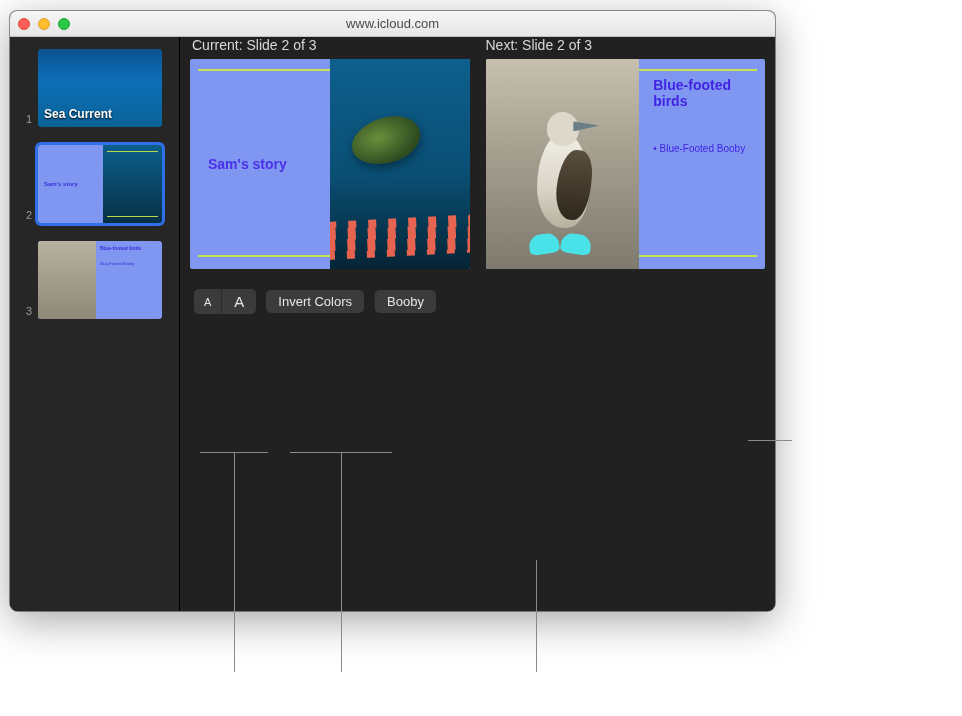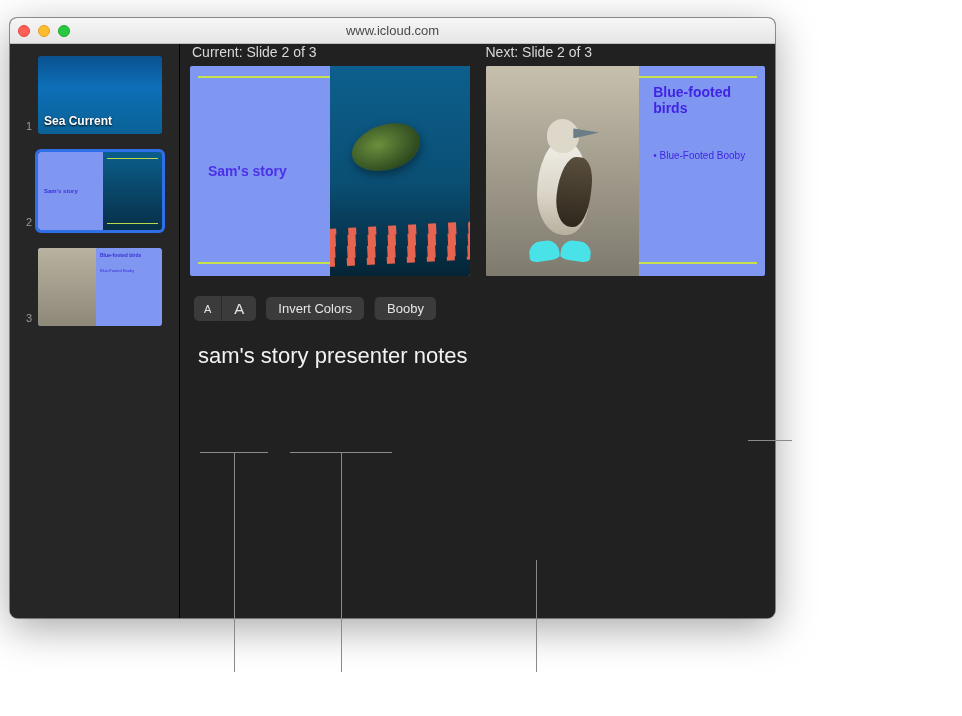--- a/index.html
+++ b/index.html
@@ -6,21 +6,21 @@
   body {
     font-family: -apple-system, BlinkMacSystemFont, "Helvetica Neue", Arial, sans-serif;
     background: #fff;
     width: 962px;
     height: 716px;
     position: relative;
   }
   .window {
     position: absolute;
     left: 10px;
-    top: 18px;
+    top: 11px;
     width: 765px;
     height: 600px;
     background: #1f1f1f;
     border-radius: 7px 7px 8px 8px;
     box-shadow: 0 10px 40px rgba(0,0,0,0.35), 0 0 0 1px rgba(0,0,0,0.4);
     overflow: hidden;
     display: flex;
     flex-direction: column;
   }
   .titlebar {
@@ -299,21 +299,20 @@
 
       <div class="notes-toolbar">
         <div class="btn-group">
           <button class="btn small-a">A</button>
           <button class="btn big-a">A</button>
         </div>
         <button class="btn pill">Invert Colors</button>
         <button class="btn pill">Booby</button>
       </div>
 
-      <div class="notes-text">sam's story presenter notes</div>
 
     </div>
   </div>
 </div>
 
 <div class="leader v" style="left:234px; top:452px; height:220px;"></div>
 <div class="leader h" style="left:200px; top:452px; width:68px;"></div>
 
 <div class="leader v" style="left:341px; top:452px; height:220px;"></div>
 <div class="leader h" style="left:290px; top:452px; width:102px;"></div>

